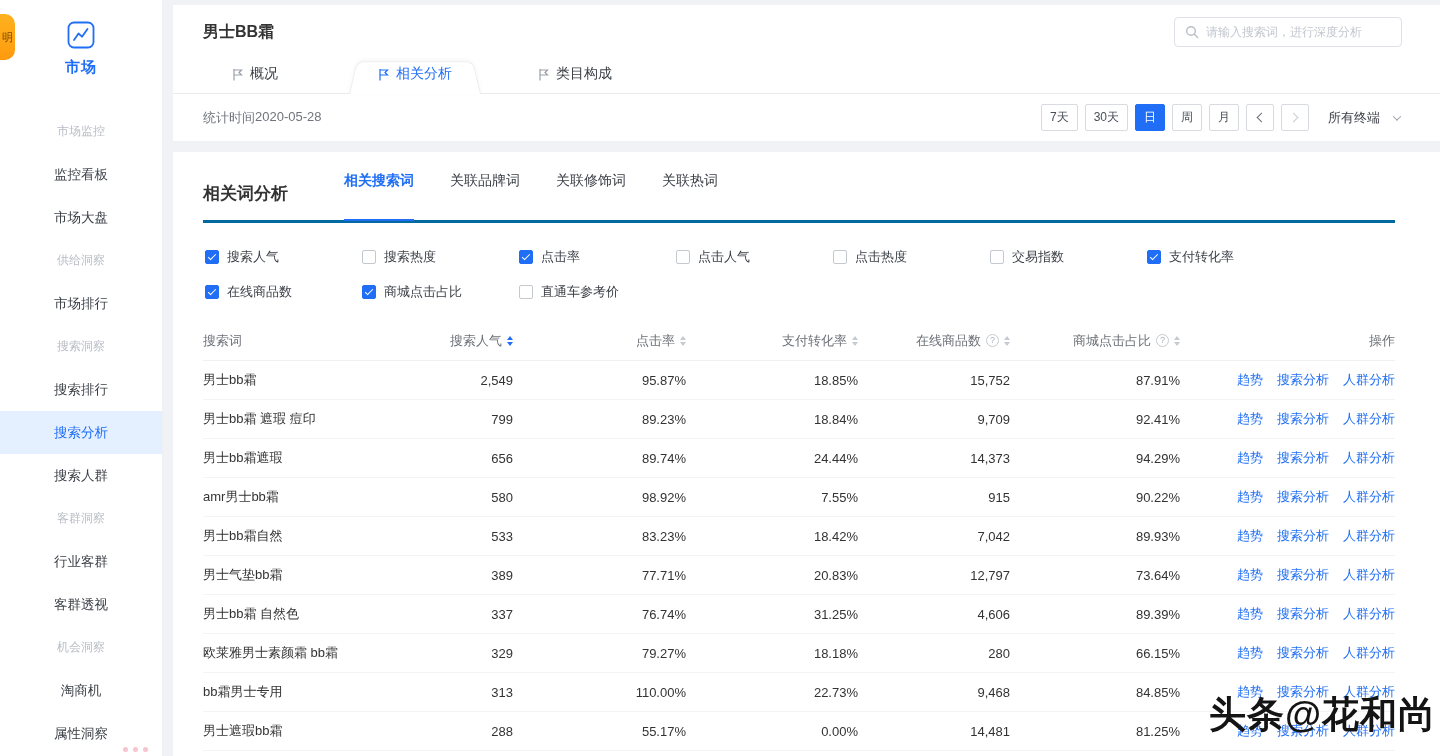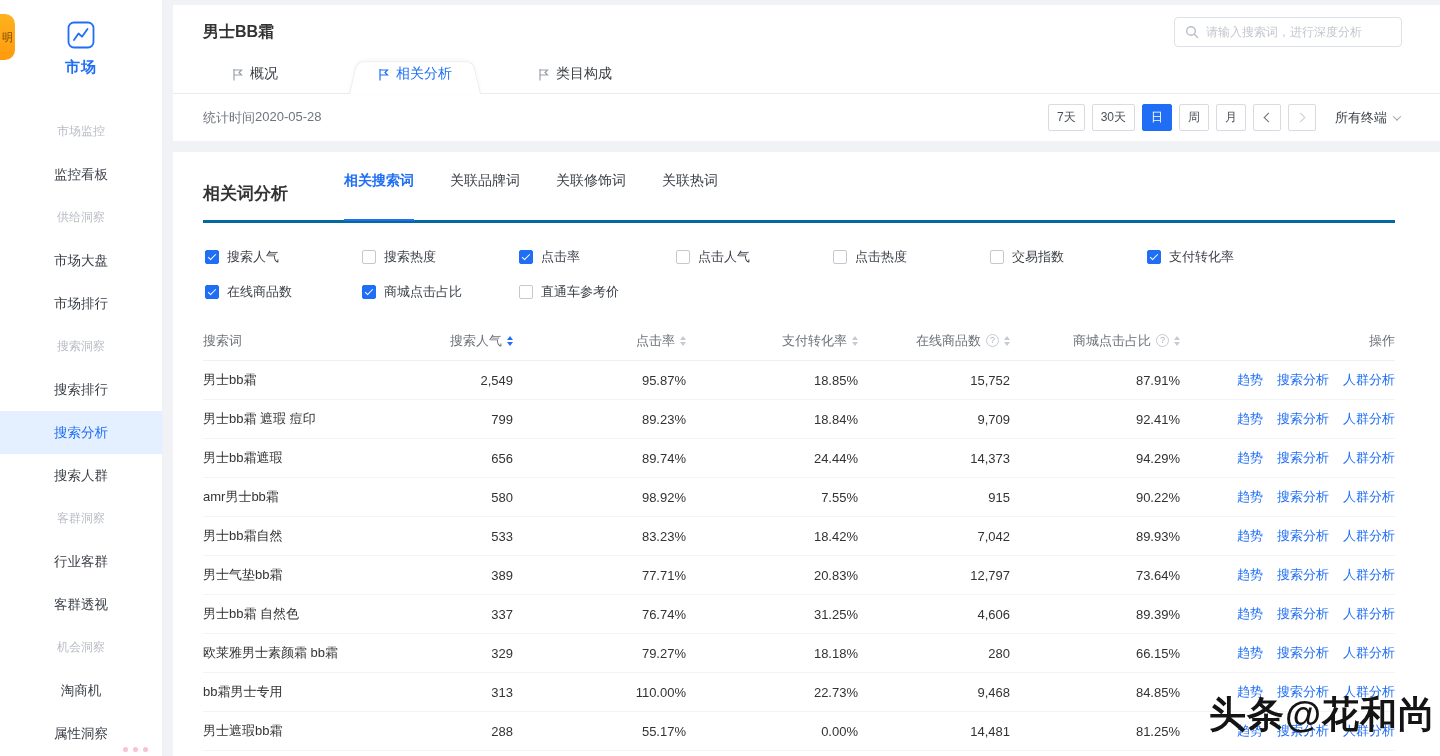--- a/index.html
+++ b/index.html
@@ -41,21 +41,21 @@
   .stat-label { color:#70757d; font-size:13px; display:flex; }
   .controls { display:flex; align-items:center; gap:7px; }
   .btn { height:27px; min-width:28px; padding:0 8px; background:#fff; border:1px solid #d8dbe0; border-radius:2px; color:#4a4f57; font-size:12px; font-family:inherit; display:inline-flex; align-items:center; justify-content:center; cursor:pointer; }
   .btn.primary { background:#1f6ef5; border-color:#1f6ef5; color:#fff; }
   .btn.nav { width:27px; padding:0; color:#6a6f77; }
   .btn.nav.disabled { color:#c9ccd2; cursor:default; }
   .chev { display:inline-block; width:7px; height:7px; border:0 solid currentColor; }
   .chev.left  { border-left-width:1.6px; border-bottom-width:1.6px; transform:rotate(45deg); margin-left:3px; }
   .chev.right { border-right-width:1.6px; border-top-width:1.6px; transform:rotate(45deg); margin-right:3px; }
   .chev.down  { width:6px; height:6px; border-right-width:1.6px; border-bottom-width:1.6px; transform:rotate(45deg) translate(-1px,-1px); color:#9aa0a8; }
-  .terminal { margin-left:12px; display:flex; align-items:center; gap:7px; font-size:13px; color:#3a3f46; cursor:pointer; }
+  .terminal { margin-left:12px; display:flex; align-items:center; gap:14px; font-size:13px; color:#3a3f46; cursor:pointer; }
 
   
   .card { position:relative; background:#fff; margin-top:11px; flex:1; padding:0 45px 0 30px; overflow:hidden; }
   .card-head { display:flex; align-items:flex-end; border-bottom:3px solid #0369a1; padding-top:20px; }
   .card-title { font-size:17px; font-weight:700; padding-bottom:15px; }
   .subtabs { display:flex; gap:36px; margin-left:56px; }
   .subtab { position:relative; padding-bottom:30px; font-size:14px; color:#3a3f46; cursor:pointer; }
   .subtab.active { color:#1f6ef5; font-weight:600; }
   .subtab.active::after { content:""; position:absolute; left:0; right:0; bottom:-1px; height:2px; background:#1f6ef5; }
 
@@ -95,22 +95,22 @@
     <div class="side-logo">
       <svg width="30" height="30" viewBox="0 0 30 30" fill="none" stroke="#1f6ef5" stroke-width="1.8">
         <rect x="2.5" y="2.5" width="25" height="25" rx="5.5"></rect>
         <path d="M8 20l4.5-6.5 3.5 3.2L21.5 9" stroke-linecap="round" stroke-linejoin="round"></path>
       </svg>
       <div class="module-label">市场</div>
     </div>
     <nav>
       <div class="menu-row group-hd">市场监控</div>
       <div class="menu-row menu-item">监控看板</div>
+      <div class="menu-row menu-item">市场大盘</div>
       <div class="menu-row group-hd">供给洞察</div>
-      <div class="menu-row menu-item">市场大盘</div>
       <div class="menu-row menu-item">市场排行</div>
       <div class="menu-row group-hd">搜索洞察</div>
       <div class="menu-row menu-item">搜索排行</div>
       <div class="menu-row menu-item active">搜索分析</div>
       <div class="menu-row menu-item">搜索人群</div>
       <div class="menu-row group-hd">客群洞察</div>
       <div class="menu-row menu-item">行业客群</div>
       <div class="menu-row menu-item">客群透视</div>
       <div class="menu-row group-hd">机会洞察</div>
       <div class="menu-row menu-item">淘商机</div>

